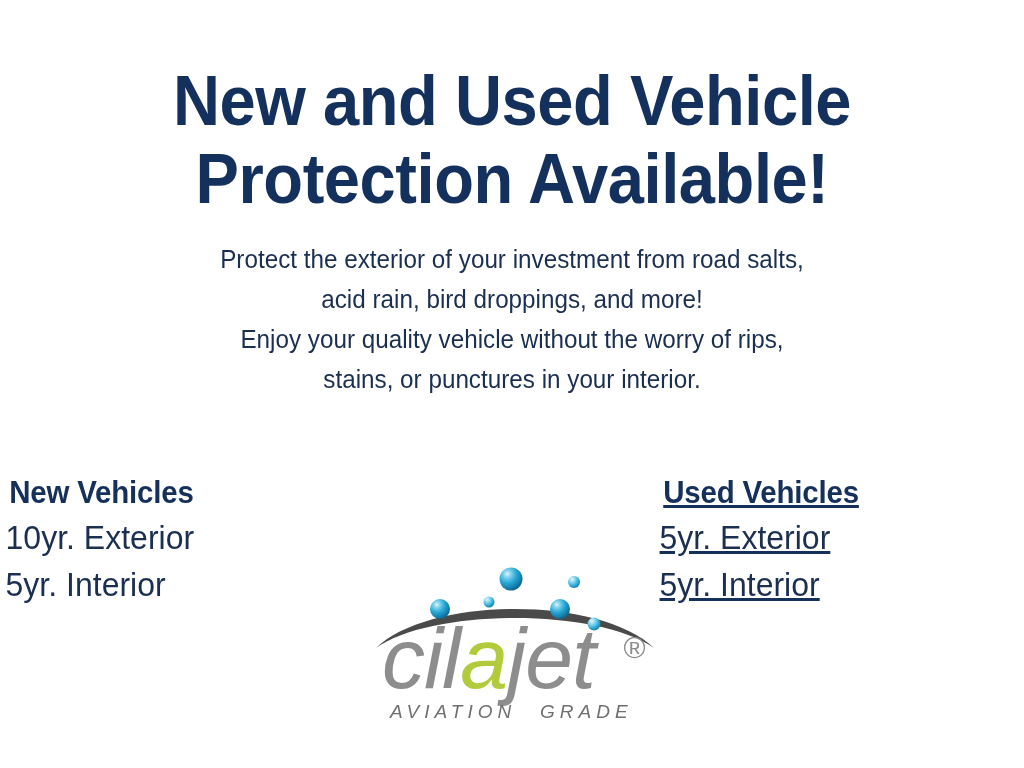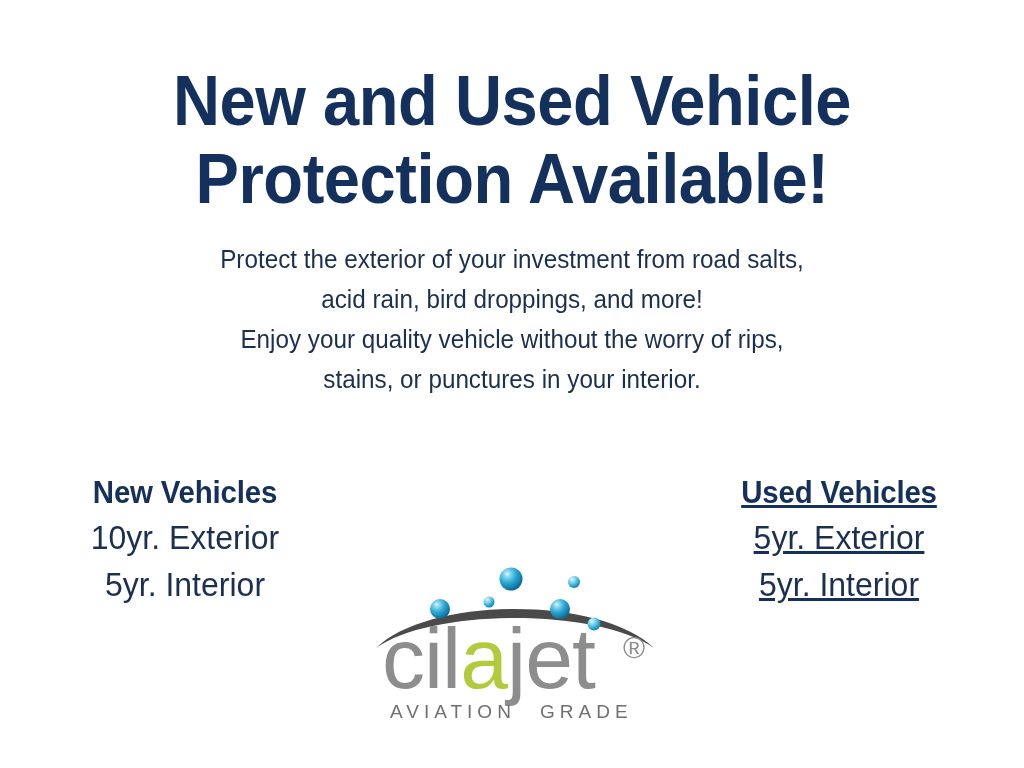--- a/index.html
+++ b/index.html
@@ -59,21 +59,21 @@
   .body-copy .bc-line {
     display: block;
     white-space: nowrap;
   }
 
   
   .col {
     position: absolute;
     top: 472px;
     width: 370px;
-    text-align: center;
+    text-align: left;
     color: #15305a;
   }
   .col-left  { left: 0px; }
   .col-right { left: 654px; text-decoration: underline; }
 
   .col-heading {
     display: block;
     font-size: 31px;
     font-weight: 700;
     line-height: 42px;
@@ -93,20 +93,21 @@
     white-space: nowrap;
   }
 
   
   .logo {
     position: absolute;
     left: 370px;
     top: 552px;
     width: 290px;
     height: 180px;
+    font-style: italic;
   }
   .logo svg {
     display: block;
     width: 290px;
     height: 180px;
   }
 </style>
 </head>
 <body>
 

